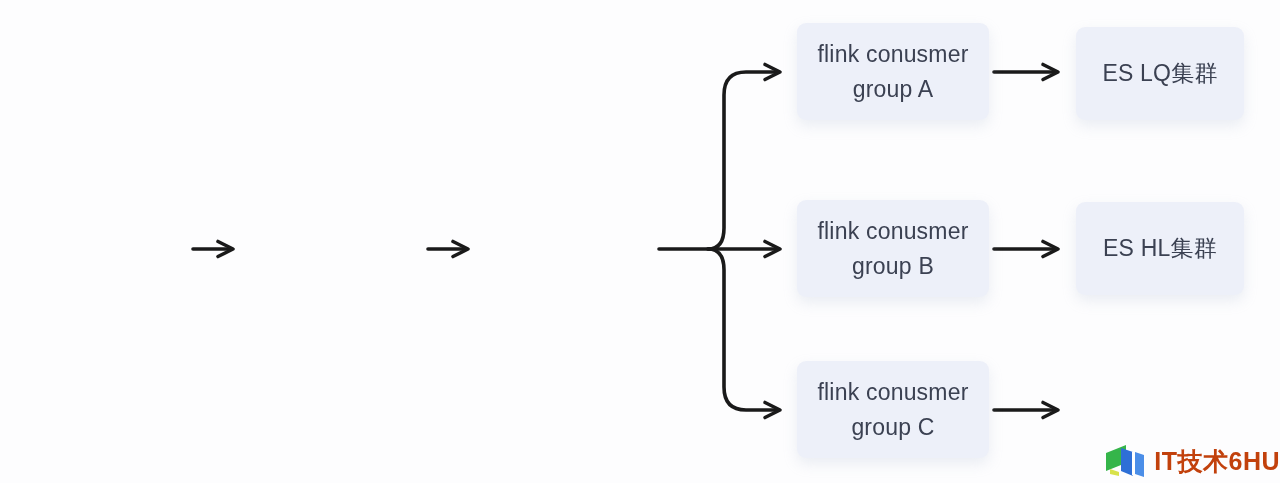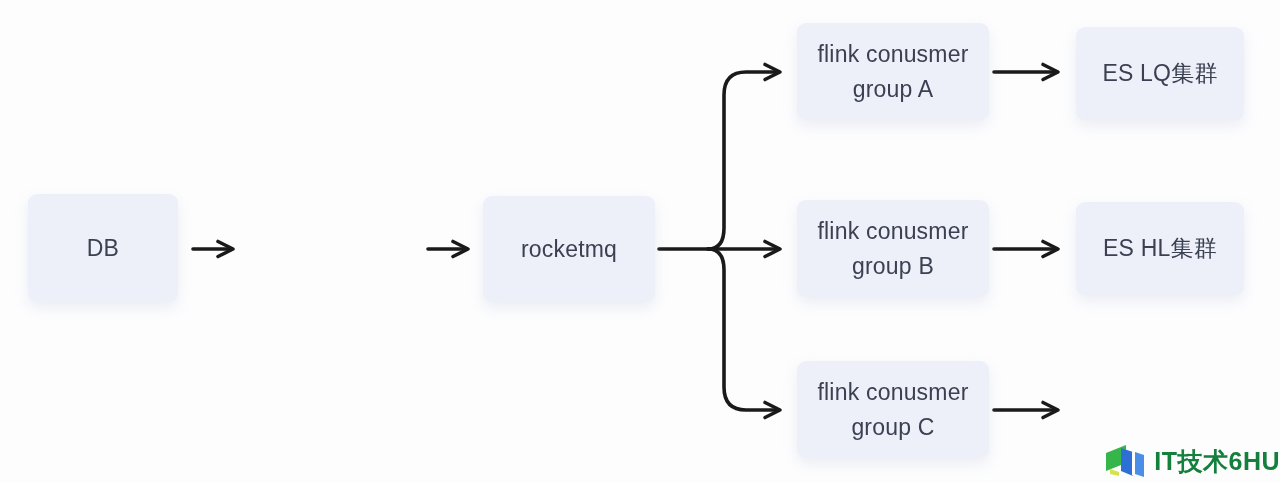--- a/index.html
+++ b/index.html
@@ -40,21 +40,21 @@
   }
   .watermark {
     position: absolute;
     right: 0px;
     bottom: 3px;
     display: flex;
     align-items: center;
     gap: 7px;
   }
   .watermark-text {
-    color: #15803d;
+    color: #c2410c;
     font-size: 25px;
     font-weight: 600;
     letter-spacing: 0.5px;
     white-space: nowrap;
   }
 </style>
 </head>
 <body>
 
 <div class="canvas">
@@ -70,24 +70,22 @@
       <path d="M 428 249 L 466 249" marker-end="url(#arrow)"></path>
       <path d="M 659 249 L 778 249" marker-end="url(#arrow)"></path>
       <path d="M 708 249 Q 724 249 724 228 L 724 95 Q 724 72 746 72 L 778 72" marker-end="url(#arrow)"></path>
       <path d="M 708 249 Q 724 249 724 270 L 724 387 Q 724 410 746 410 L 778 410" marker-end="url(#arrow)"></path>
       <path d="M 994 72 L 1056 72" marker-end="url(#arrow)"></path>
       <path d="M 994 249 L 1056 249" marker-end="url(#arrow)"></path>
       <path d="M 994 410 L 1056 410" marker-end="url(#arrow)"></path>
     </g>
   </svg>
 
-  <div class="node" style="left:28px;  top:194px; width:150px; height:108px;">DB</div>
 
 
-  <div class="node" style="left:483px; top:196px; width:172px; height:106px;">rocketmq</div>
 
   <div class="node" style="left:797px; top:23px;  width:192px; height:97px;">flink conusmer
 group A</div>
 
   <div class="node" style="left:797px; top:200px; width:192px; height:97px;">flink conusmer
 group B</div>
 
   <div class="node" style="left:797px; top:361px; width:192px; height:97px;">flink conusmer
 group C</div>
 

